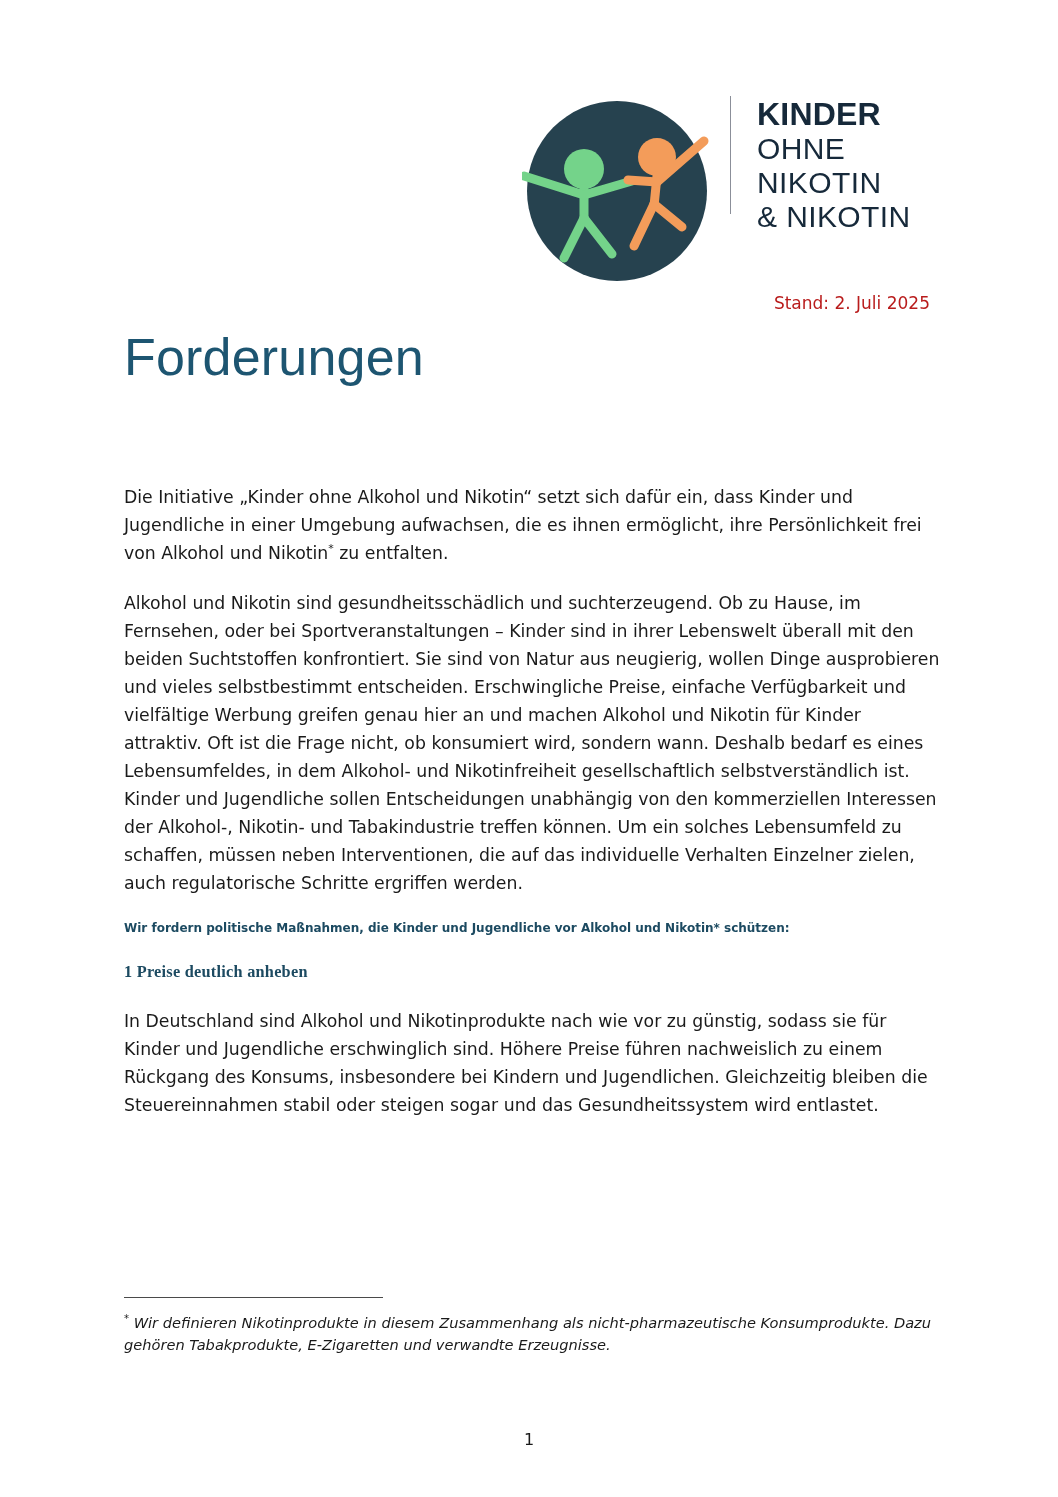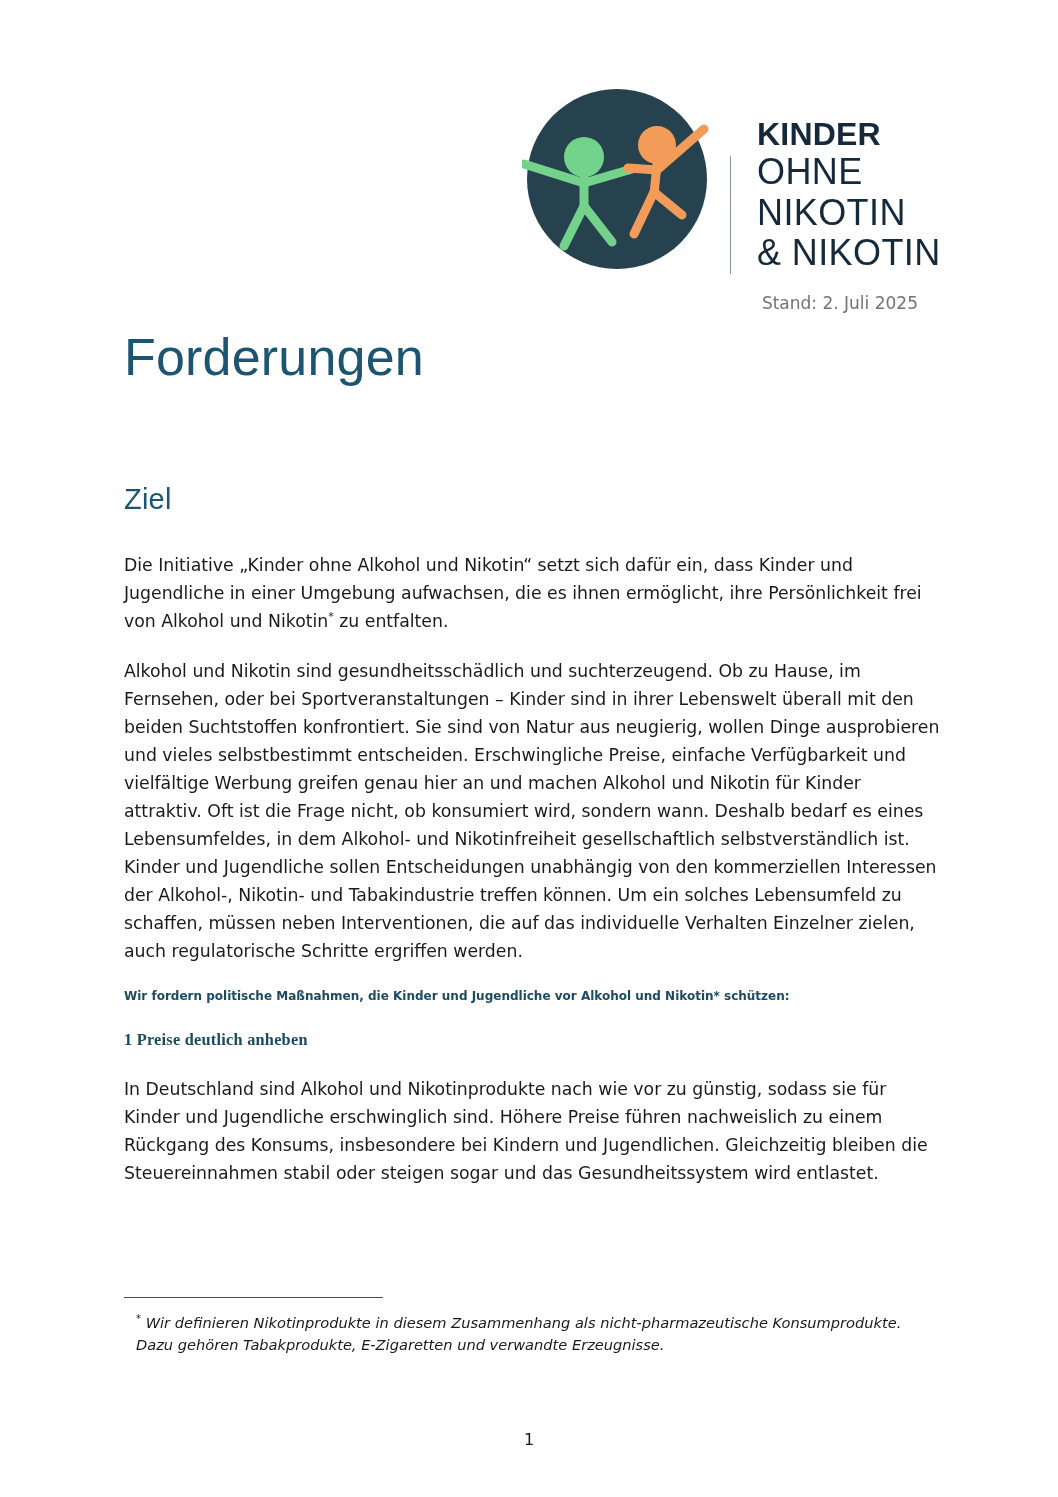--- a/index.html
+++ b/index.html
@@ -18,26 +18,26 @@
     height: 1497px;
     margin: 0 auto;
     background: #ffffff;
     overflow: hidden;
     box-sizing: border-box;
   }
 
   
   .logo-block {
     position: absolute;
-    top: 82px;
+    top: 96px;
     left: 522px;
     width: 412px;
     height: 192px;
     display: flex;
-    align-items: flex-end;
+    align-items: flex-start;
   }
   .logo-mark {
     width: 190px;
     height: 190px;
     flex: 0 0 190px;
   }
   .logo-divider {
     width: 1px;
     height: 118px;
     background: #8b8f99;
@@ -46,38 +46,38 @@
     flex: 0 0 1px;
   }
   .logo-wordmark {
     display: flex;
     flex-direction: column;
     justify-content: center;
     line-height: 1.13;
   }
   .logo-wordmark .wm-line {
     font-family: "Liberation Sans", "DejaVu Sans", sans-serif;
-    font-size: 36px;
+    font-size: 30px;
     letter-spacing: 0.4px;
     color: #16293a;
     white-space: nowrap;
   }
   .logo-wordmark .wm-line.bold {
     font-weight: bold;
     font-size: 32px;
     letter-spacing: 0.2px;
   }
 
   
   .doc-date {
     position: absolute;
     top: 293px;
-    right: 140px;
+    right: 128px;
     font-size: 17px;
-    color: #737373;
+    color: #b91c1c;
     font-family: "DejaVu Sans", sans-serif;
     white-space: nowrap;
   }
 
   
   .content {
     position: absolute;
     top: 330px;
     left: 124px;
     width: 816px;
@@ -148,21 +148,21 @@
     width: 259px;
     height: 1px;
     background: #4a4a4a;
     margin: 0 0 14px 0;
   }
   .footnote-text {
     font-size: 14.6px;
     line-height: 1.52;
     font-style: italic;
     color: #1a1a1a;
-    margin: 12px;
+    margin: 0;
   }
   .footnote-text sup {
     font-size: 10px;
     vertical-align: super;
     line-height: 0;
   }
 
   
   .page-number {
     position: absolute;
@@ -212,21 +212,20 @@
       <div class="wm-line">&amp; NIKOTIN</div>
     </div>
   </div>
 
   <div class="doc-date">Stand: 2. Juli 2025</div>
 
   <div class="content">
 
     <h1 class="doc-title">Forderungen</h1>
 
-    <h2 class="section-title">Ziel</h2>
 
     <p class="body-text spaced"><span>Die Initiative „Kinder ohne Alkohol und Nikotin“ setzt sich dafür ein, dass Kinder und Jugendliche in einer Umgebung aufwachsen, die es ihnen ermöglicht, ihre Persönlichkeit frei von Alkohol und Nikotin</span><sup class="fn">*</sup><span> zu entfalten.</span></p>
 
     <p class="body-text spaced">Alkohol und Nikotin sind gesundheitsschädlich und suchterzeugend. Ob zu Hause, im Fernsehen, oder bei Sportveranstaltungen – Kinder sind in ihrer Lebenswelt überall mit den beiden Suchtstoffen konfrontiert. Sie sind von Natur aus neugierig, wollen Dinge ausprobieren und vieles selbstbestimmt entscheiden. Erschwingliche Preise, einfache Verfügbarkeit und vielfältige Werbung greifen genau hier an und machen Alkohol und Nikotin für Kinder attraktiv. Oft ist die Frage nicht, ob konsumiert wird, sondern wann. Deshalb bedarf es eines Lebensumfeldes, in dem Alkohol- und Nikotinfreiheit gesellschaftlich selbstverständlich ist. Kinder und Jugendliche sollen Entscheidungen unabhängig von den kommerziellen Interessen der Alkohol-, Nikotin- und Tabakindustrie treffen können. Um ein solches Lebensumfeld zu schaffen, müssen neben Interventionen, die auf das individuelle Verhalten Einzelner zielen, auch regulatorische Schritte ergriffen werden.</p>
 
     <h3 class="demand-intro">Wir fordern politische Maßnahmen, die Kinder und Jugendliche vor Alkohol und Nikotin* schützen:</h3>
 
     <h4 class="demand-heading">1 Preise deutlich anheben</h4>
 
     <p class="body-text spaced">In Deutschland sind Alkohol und Nikotinprodukte nach wie vor zu günstig, sodass sie für Kinder und Jugendliche erschwinglich sind. Höhere Preise führen nachweislich zu einem Rückgang des Konsums, insbesondere bei Kindern und Jugendlichen. Gleichzeitig bleiben die Steuereinnahmen stabil oder steigen sogar und das Gesundheitssystem wird entlastet.</p>

